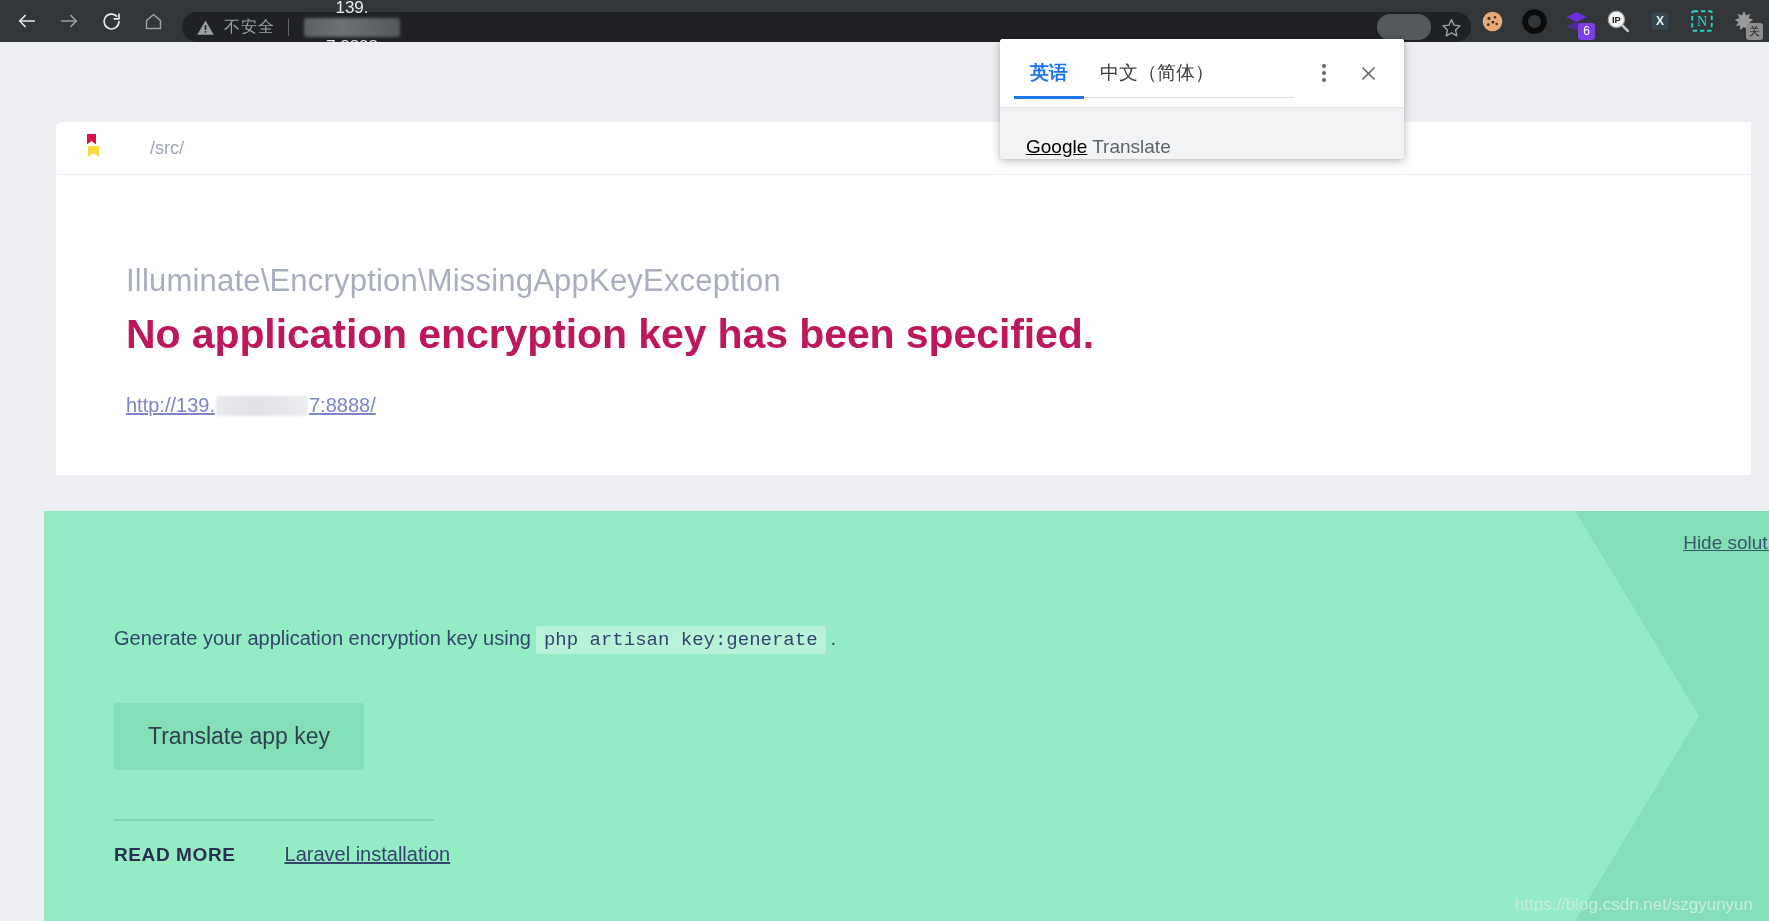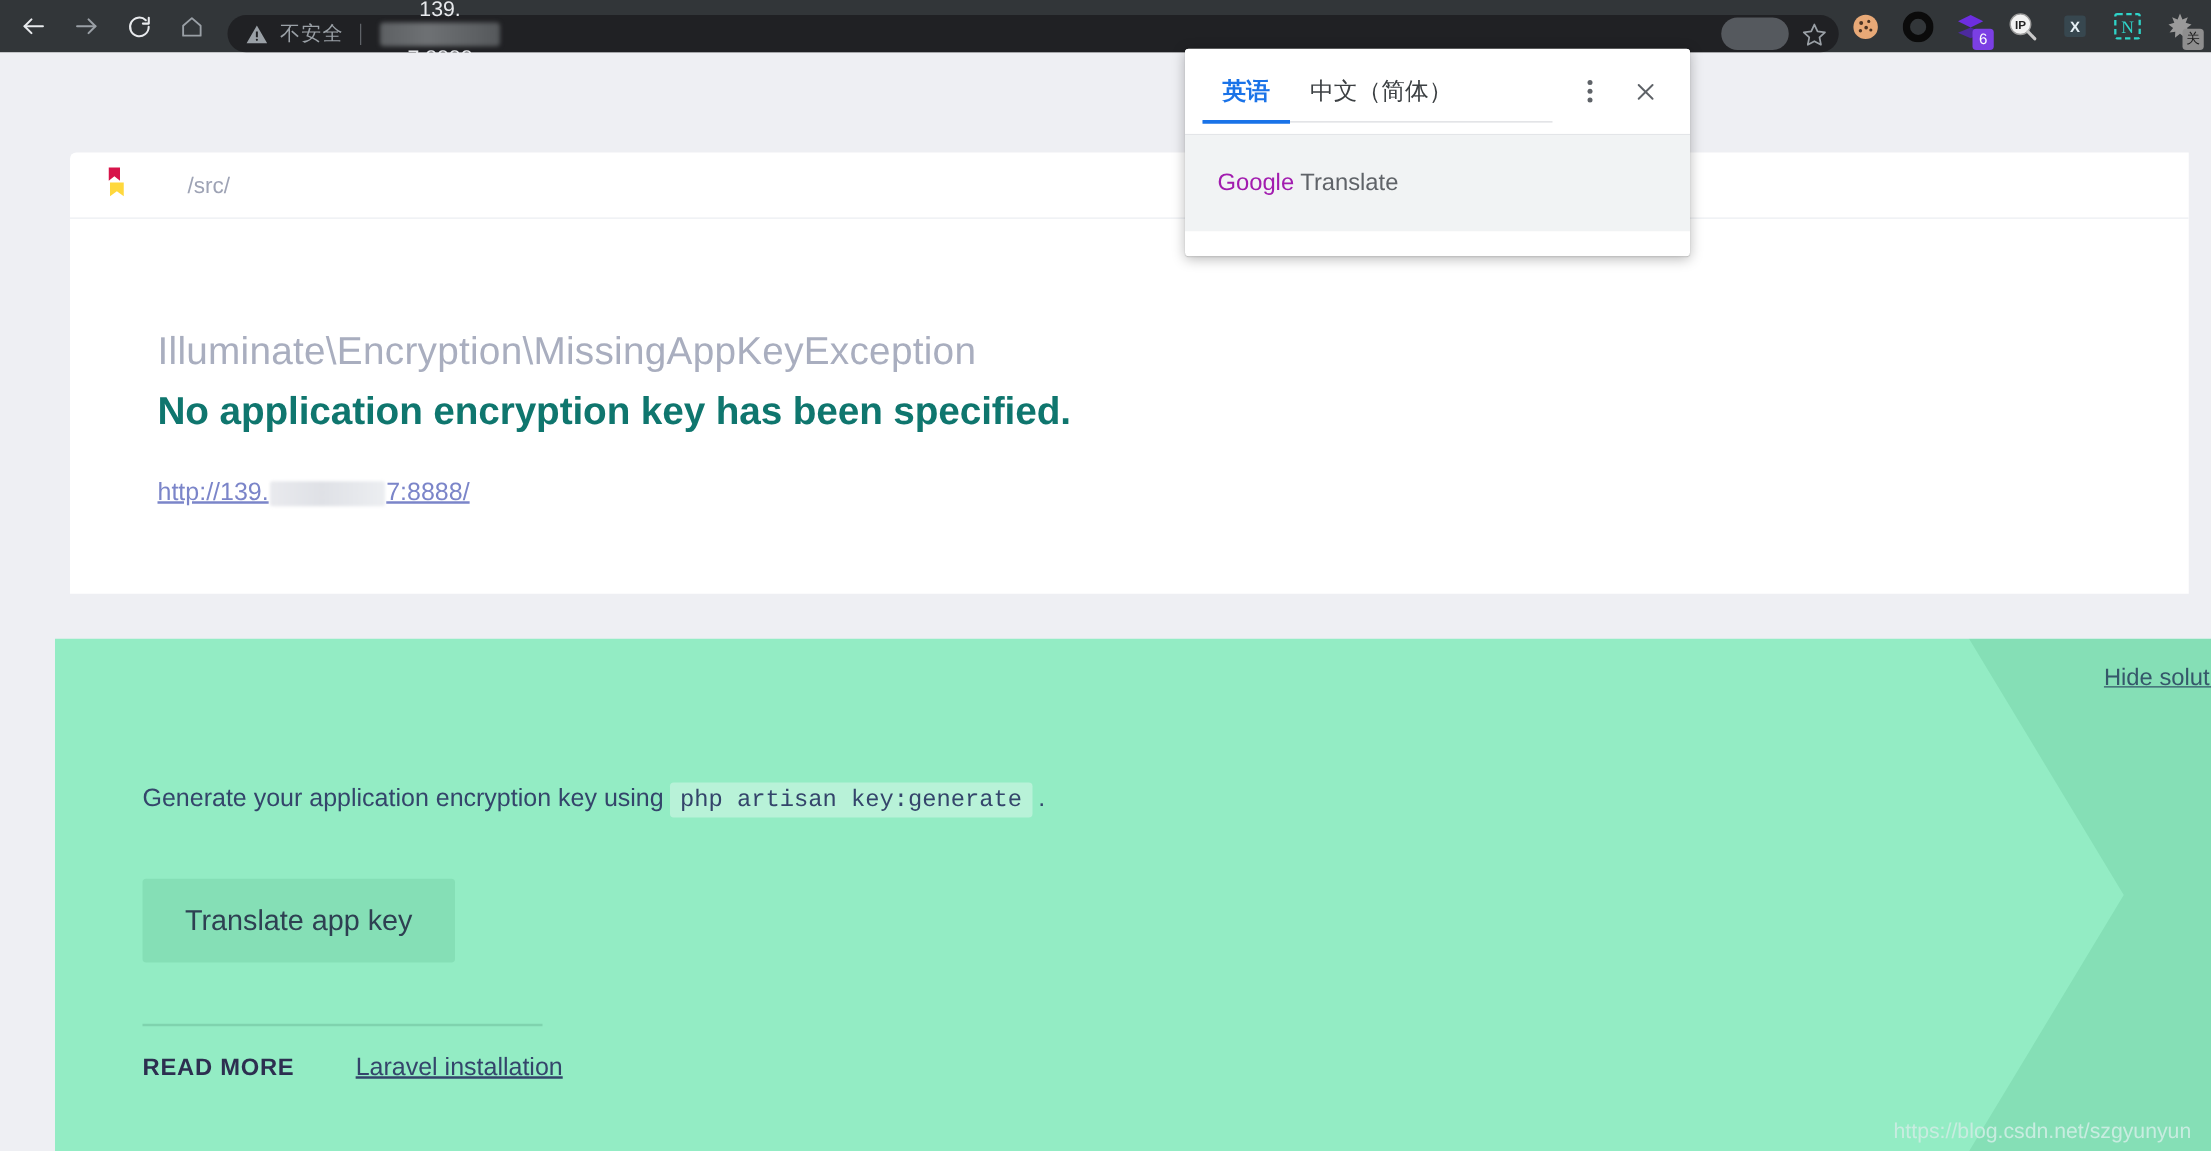--- a/index.html
+++ b/index.html
@@ -88,22 +88,22 @@
     min-width: 17px; height: 17px; padding: 0 2px;
     background: #7b3fe4; color: #fff;
     font-size: 12px; line-height: 17px; text-align: center;
     border-radius: 3px; font-family: "Liberation Sans", sans-serif;
   }
   .ext-badge.gray { background: #8e8e8e; color: #1a1a1a; font-size: 11px; }
 
   
   .gt-popup {
     position: absolute;
-    left: 948px; top: 39px;
-    width: 404px; height: 166px;
+    left: 1000px; top: 39px;
+    width: 404px; height: 120px;
     background: #ffffff;
     border-radius: 3px;
     box-shadow: 0 2px 10px rgba(0,0,0,.28), 0 0 1px rgba(0,0,0,.2);
     z-index: 40;
     overflow: hidden;
   }
   .gt-tabs {
     height: 68px;
     display: flex; align-items: center;
     padding: 0 14px 0 14px;
@@ -140,21 +140,21 @@
   .gt-dots { display: flex; flex-direction: column; gap: 3px; }
   .gt-dots i { width: 4px; height: 4px; border-radius: 50%; background: #5f6368; display: block; }
   .gt-footer {
     height: 78px;
     background: #f1f3f4;
     display: flex; align-items: center;
     padding-left: 26px;
     border-top: 1px solid #e3e5e8;
   }
   .gt-brand { font-size: 19px; color: #5f6368; }
-  .gt-brand .g { color: #a21caf; font-weight: 500; }
+  .gt-brand .g { color: #000000; font-weight: 500; text-decoration: underline; }
 
   
   .page {
     position: absolute; top: 42px; left: 0;
     width: 1769px; height: 879px;
     background: #eeeff3;
     overflow: hidden;
   }
 
   .card {
@@ -182,21 +182,21 @@
     color: #9ea3b5; font-size: 18px;
     font-family: "Liberation Sans", sans-serif;
   }
 
   .exc-body { padding: 88px 0 0 70px; height: 300px; }
   .exc-class {
     font-size: 31px; color: #a9aebf;
     font-weight: 300; letter-spacing: .2px;
   }
   .exc-msg {
-    font-size: 31px; color: #0f766e;
+    font-size: 41px; color: #be185d;
     font-weight: bold; margin-top: 12px;
     letter-spacing: -.1px;
   }
   .exc-url {
     display: inline-flex; align-items: center;
     margin-top: 36px;
     font-size: 20px; color: #7b85c9;
     text-decoration: underline;
   }
   .url-blur {

